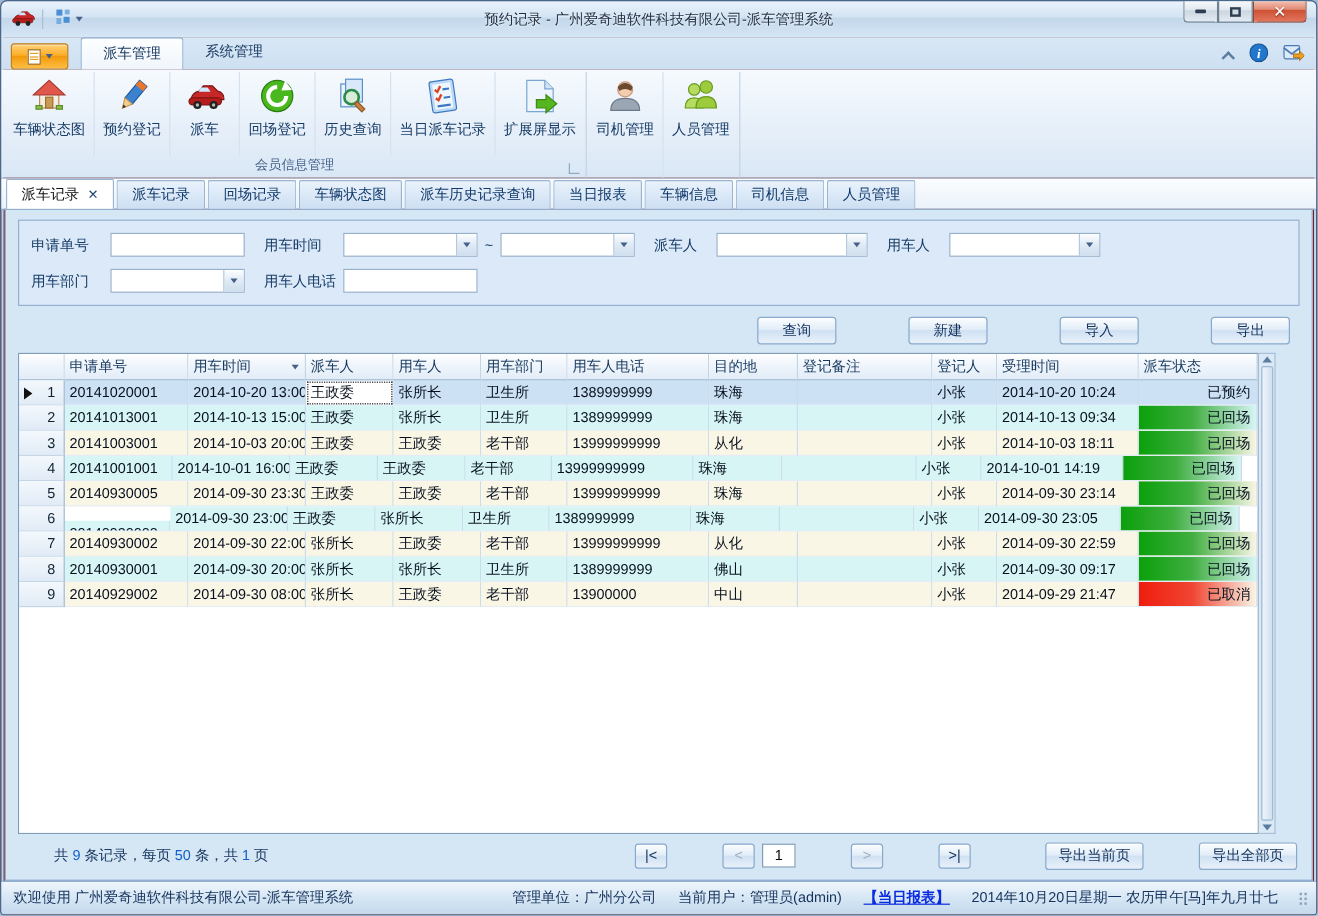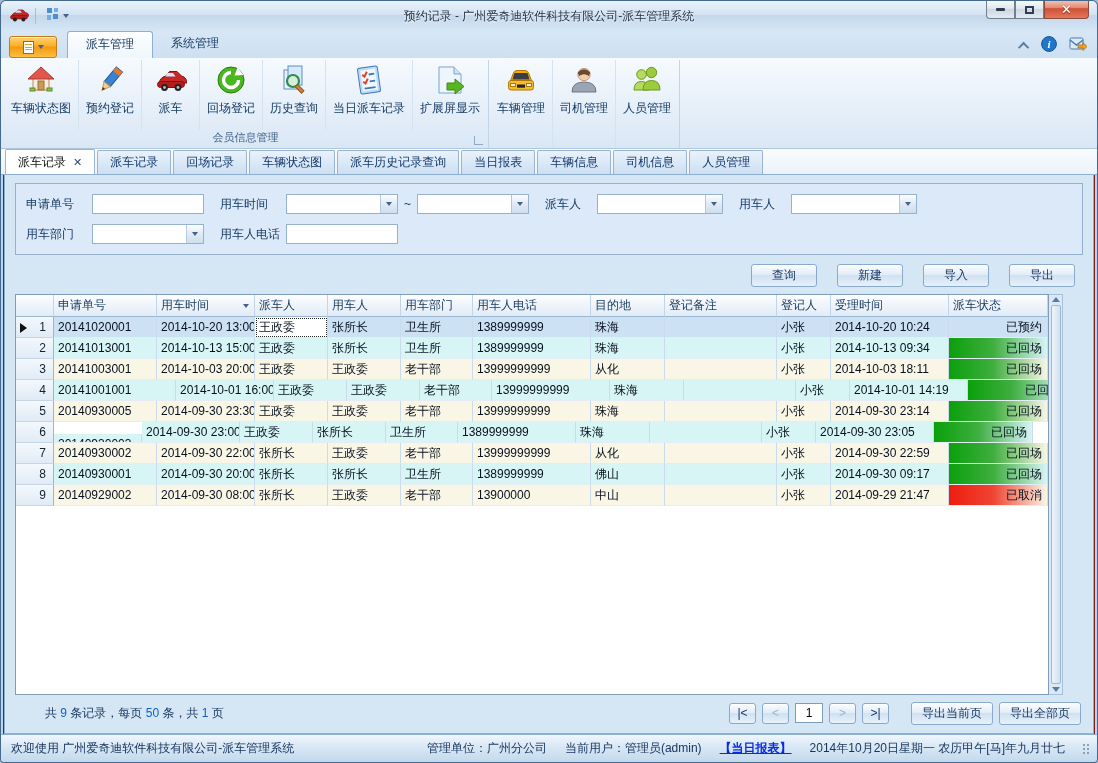--- a/index.html
+++ b/index.html
@@ -78,21 +78,21 @@
   .combo .cfield { flex:1; }
   .combo .cbtn { width:17px; background:linear-gradient(#fdfeff,#dfeaf5 50%,#cfdfee); border-left:1px solid #b5c9dd;
     display:flex; align-items:center; justify-content:center; }
   .caret { width:0; height:0; border-left:3px solid transparent; border-right:3px solid transparent;
     border-top:4px solid #44618a; }
   .tilde { font-size:12px; color:#173c66; margin:0 6px; }
 
   .action-row { display:flex; justify-content:flex-end; gap:20px; margin:9px 8px 7px 0; flex:0 0 auto; }
   .btn { height:23px; min-width:66px; padding:0 10px; font-size:12px; color:#14335e; text-align:center;
     border:1px solid #89aacc; border-radius:3px; line-height:21px;
-    background:linear-gradient(#fbfdfe,#e2edf8 45%,#d0e1f2 50%,#e8f1fa); box-shadow:inset 0 1px 0 #fff; cursor:default; }
+    background:linear-gradient(#fbfdfe,#e2edf8 45%,#d0e1f2 50%,#e8f1fa); box-shadow:inset 0 1px 0 #fff; cursor:default;margin-left:40px; }
 
   
   .grid-zone { flex:1; display:flex; min-height:0; }
   .grid { background:#fff; border:1px solid #7f9db9; flex:0 0 auto; width:1034px; overflow:hidden;
     display:flex; flex-direction:column; }
   .grid-row { display:flex; height:21px; flex:0 0 auto; }
   .grid-row.head { height:22px; }
   .gcell { border-right:1px solid #cadbeb; border-bottom:1px solid #e4edf5; padding:0 4px; font-size:12px;
     line-height:20px; color:#06101e; white-space:nowrap; overflow:hidden; flex:0 0 auto; }
   .head .gcell { background:linear-gradient(#fdfeff,#eef4fb 50%,#e2ecf7); border-right:1px solid #c2d5e7;
@@ -293,33 +293,20 @@
         <div class="rglabel">
           <span>会员信息管理</span>
           <span class="dlaunch"></span>
         </div>
       </div>
       <div class="rgroup">
         <div class="rbtns">
           <div class="rbtn">
             <span class="ricon">
               <svg width="32" height="32" viewBox="0 0 32 32">
-                <path d="M5 18 l3 -8 q1 -3.5 4 -3.5 h8 q3 0 4 3.5 l3 8 z" fill="#f2ab12" stroke="#b07708"></path>
-                <rect x="3.5" y="16.5" width="25" height="9.5" rx="2.5" fill="#f6bc30" stroke="#b07708"></rect>
-                <path d="M9.5 9 h13 l2 6.5 h-17 z" fill="#3a3f46"></path>
-                <rect x="5.5" y="19.5" width="5" height="3" fill="#fff8d0" stroke="#b07708"></rect>
-                <rect x="21.5" y="19.5" width="5" height="3" fill="#fff8d0" stroke="#b07708"></rect>
-                <rect x="12" y="20.5" width="8" height="3.2" fill="#23272c"></rect>
-              </svg>
-            </span>
-            <span class="rlabel">车辆管理</span>
-          </div>
-          <div class="rbtn">
-            <span class="ricon">
-              <svg width="32" height="32" viewBox="0 0 32 32">
                 <path d="M4 28 q0 -10 12 -10 q12 0 12 10 z" fill="#9aa6b4" stroke="#6e7988"></path>
                 <circle cx="16" cy="10.5" r="6.2" fill="#f3cdb0" stroke="#c89a78"></circle>
                 <path d="M9.8 8.5 q6.2 -6.5 12.4 0 l-1.2 3.4 q-5 -3.4 -10 0 z" fill="#6b4a2f"></path>
               </svg>
             </span>
             <span class="rlabel">司机管理</span>
           </div>
           <div class="rbtn">
             <span class="ricon">
               <svg width="32" height="32" viewBox="0 0 32 32">
@@ -481,21 +468,21 @@
               <div class="gcell" style="width: 74px;">从化</div>
               <div class="gcell" style="width: 112px;"></div>
               <div class="gcell" style="width: 54px;">小张</div>
               <div class="gcell" style="width: 118px;">2014-10-03 18:11</div>
               <div class="gcell statcell" style="width: 99px;">
                 <div class="statwrap stat-green">已回场</div>
               </div>
             </div>
             <div class="grid-row row-cyan">
               <div class="gcell rowhdr" style="width: 38px;">4</div>
-              <div class="gcell" style="width: 122px;">20141001001</div>
+              <div class="gcell" style="width: 90px;">20141001001</div>
               <div class="gcell" style="width: 98px;">2014-10-01 16:00</div>
               <div class="gcell" style="width: 73px;">王政委</div>
               <div class="gcell" style="width: 73px;">王政委</div>
               <div class="gcell" style="width: 72px;">老干部</div>
               <div class="gcell" style="width: 118px;">13999999999</div>
               <div class="gcell" style="width: 74px;">珠海</div>
               <div class="gcell" style="width: 112px;"></div>
               <div class="gcell" style="width: 54px;">小张</div>
               <div class="gcell" style="width: 118px;">2014-10-01 14:19</div>
               <div class="gcell statcell" style="width: 99px;">

